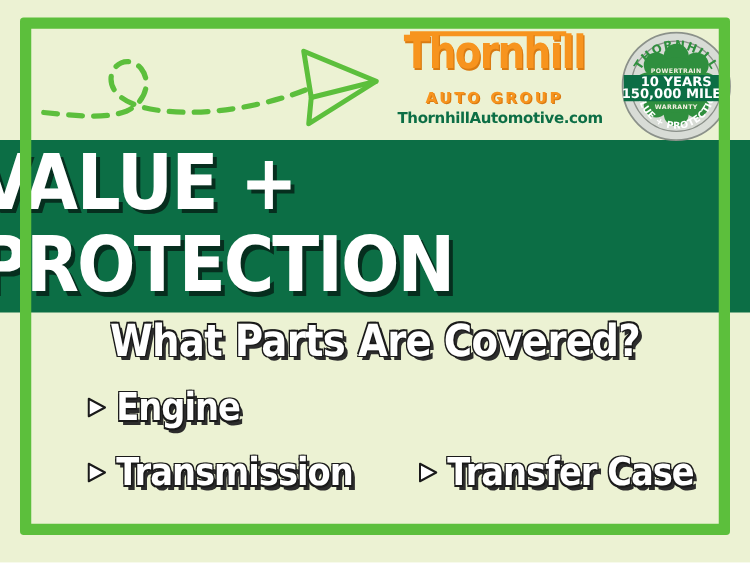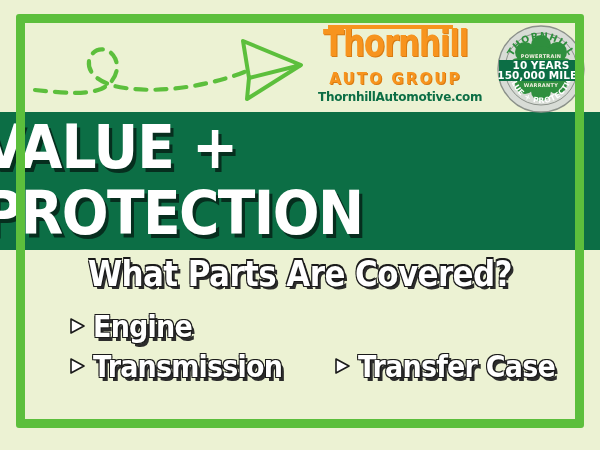--- a/index.html
+++ b/index.html
@@ -81,21 +81,21 @@
     color: #f7941e;
     text-shadow: 1px 1px 0 #d97b12;
     transform: scaleY(1.18);
     transform-origin: center top;
     margin-bottom: 6px;
   }
   .logo-sub {
     display: block;
     font-family: "DejaVu Sans", sans-serif;
     font-weight: bold;
-    font-size: 15px;
+    font-size: 12px;
     letter-spacing: 2.1px;
     color: #f7941e;
     text-shadow: 1px 1px 0 #d97b12;
     margin-top: 16px;
   }
   .logo-url {
     display: block;
     font-family: "DejaVu Sans", sans-serif;
     font-weight: bold;
     font-size: 12px;
@@ -186,21 +186,21 @@
     top: 306px;
     width: 536px;
     z-index: 4;
     display: flex;
     justify-content: flex-start;
   }
   .parts-col {
     display: flex;
     flex-direction: column;
   }
-  .parts-col.left  { width: 262px; padding-left: 34px; }
+  .parts-col.left  { width: 262px; padding-left: 34px; gap: 12px; }
   .parts-col.right { width: 240px; padding-left: 6px; justify-content: flex-end; }
 
   .part-item {
     display: flex;
     align-items: center;
     height: 40px;
     white-space: nowrap;
   }
   .part-bullet {
     display: inline-block;

